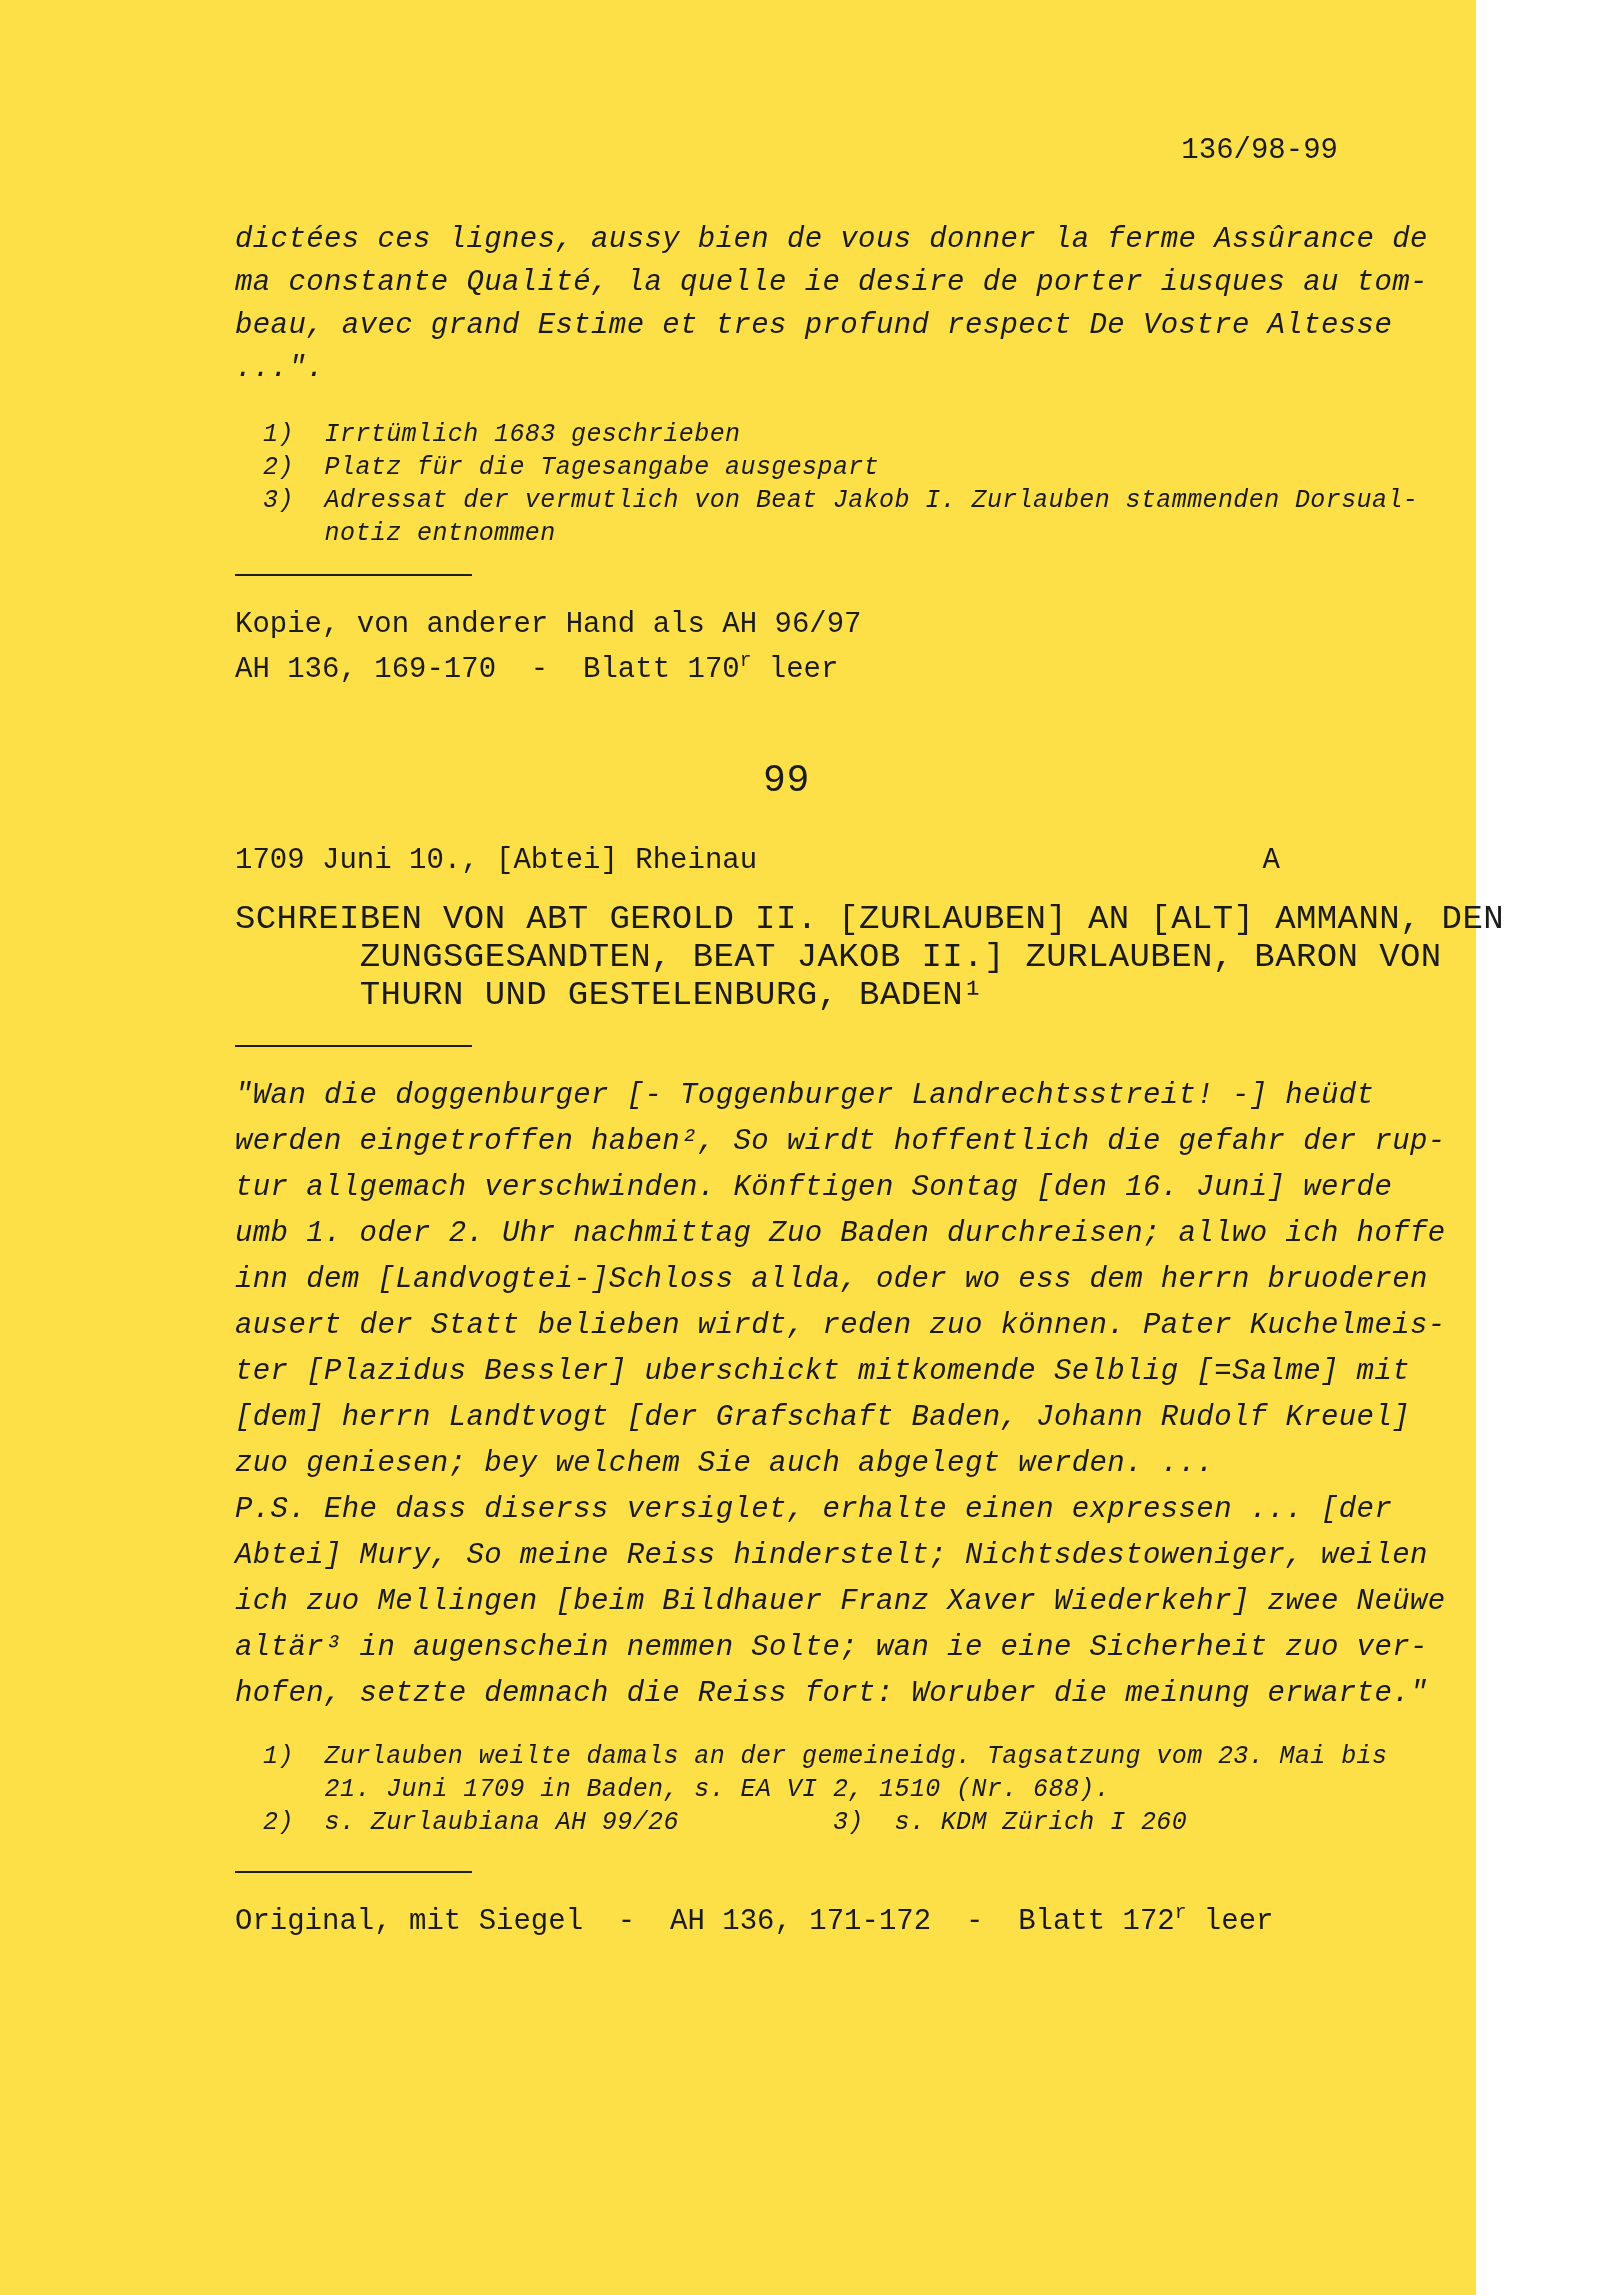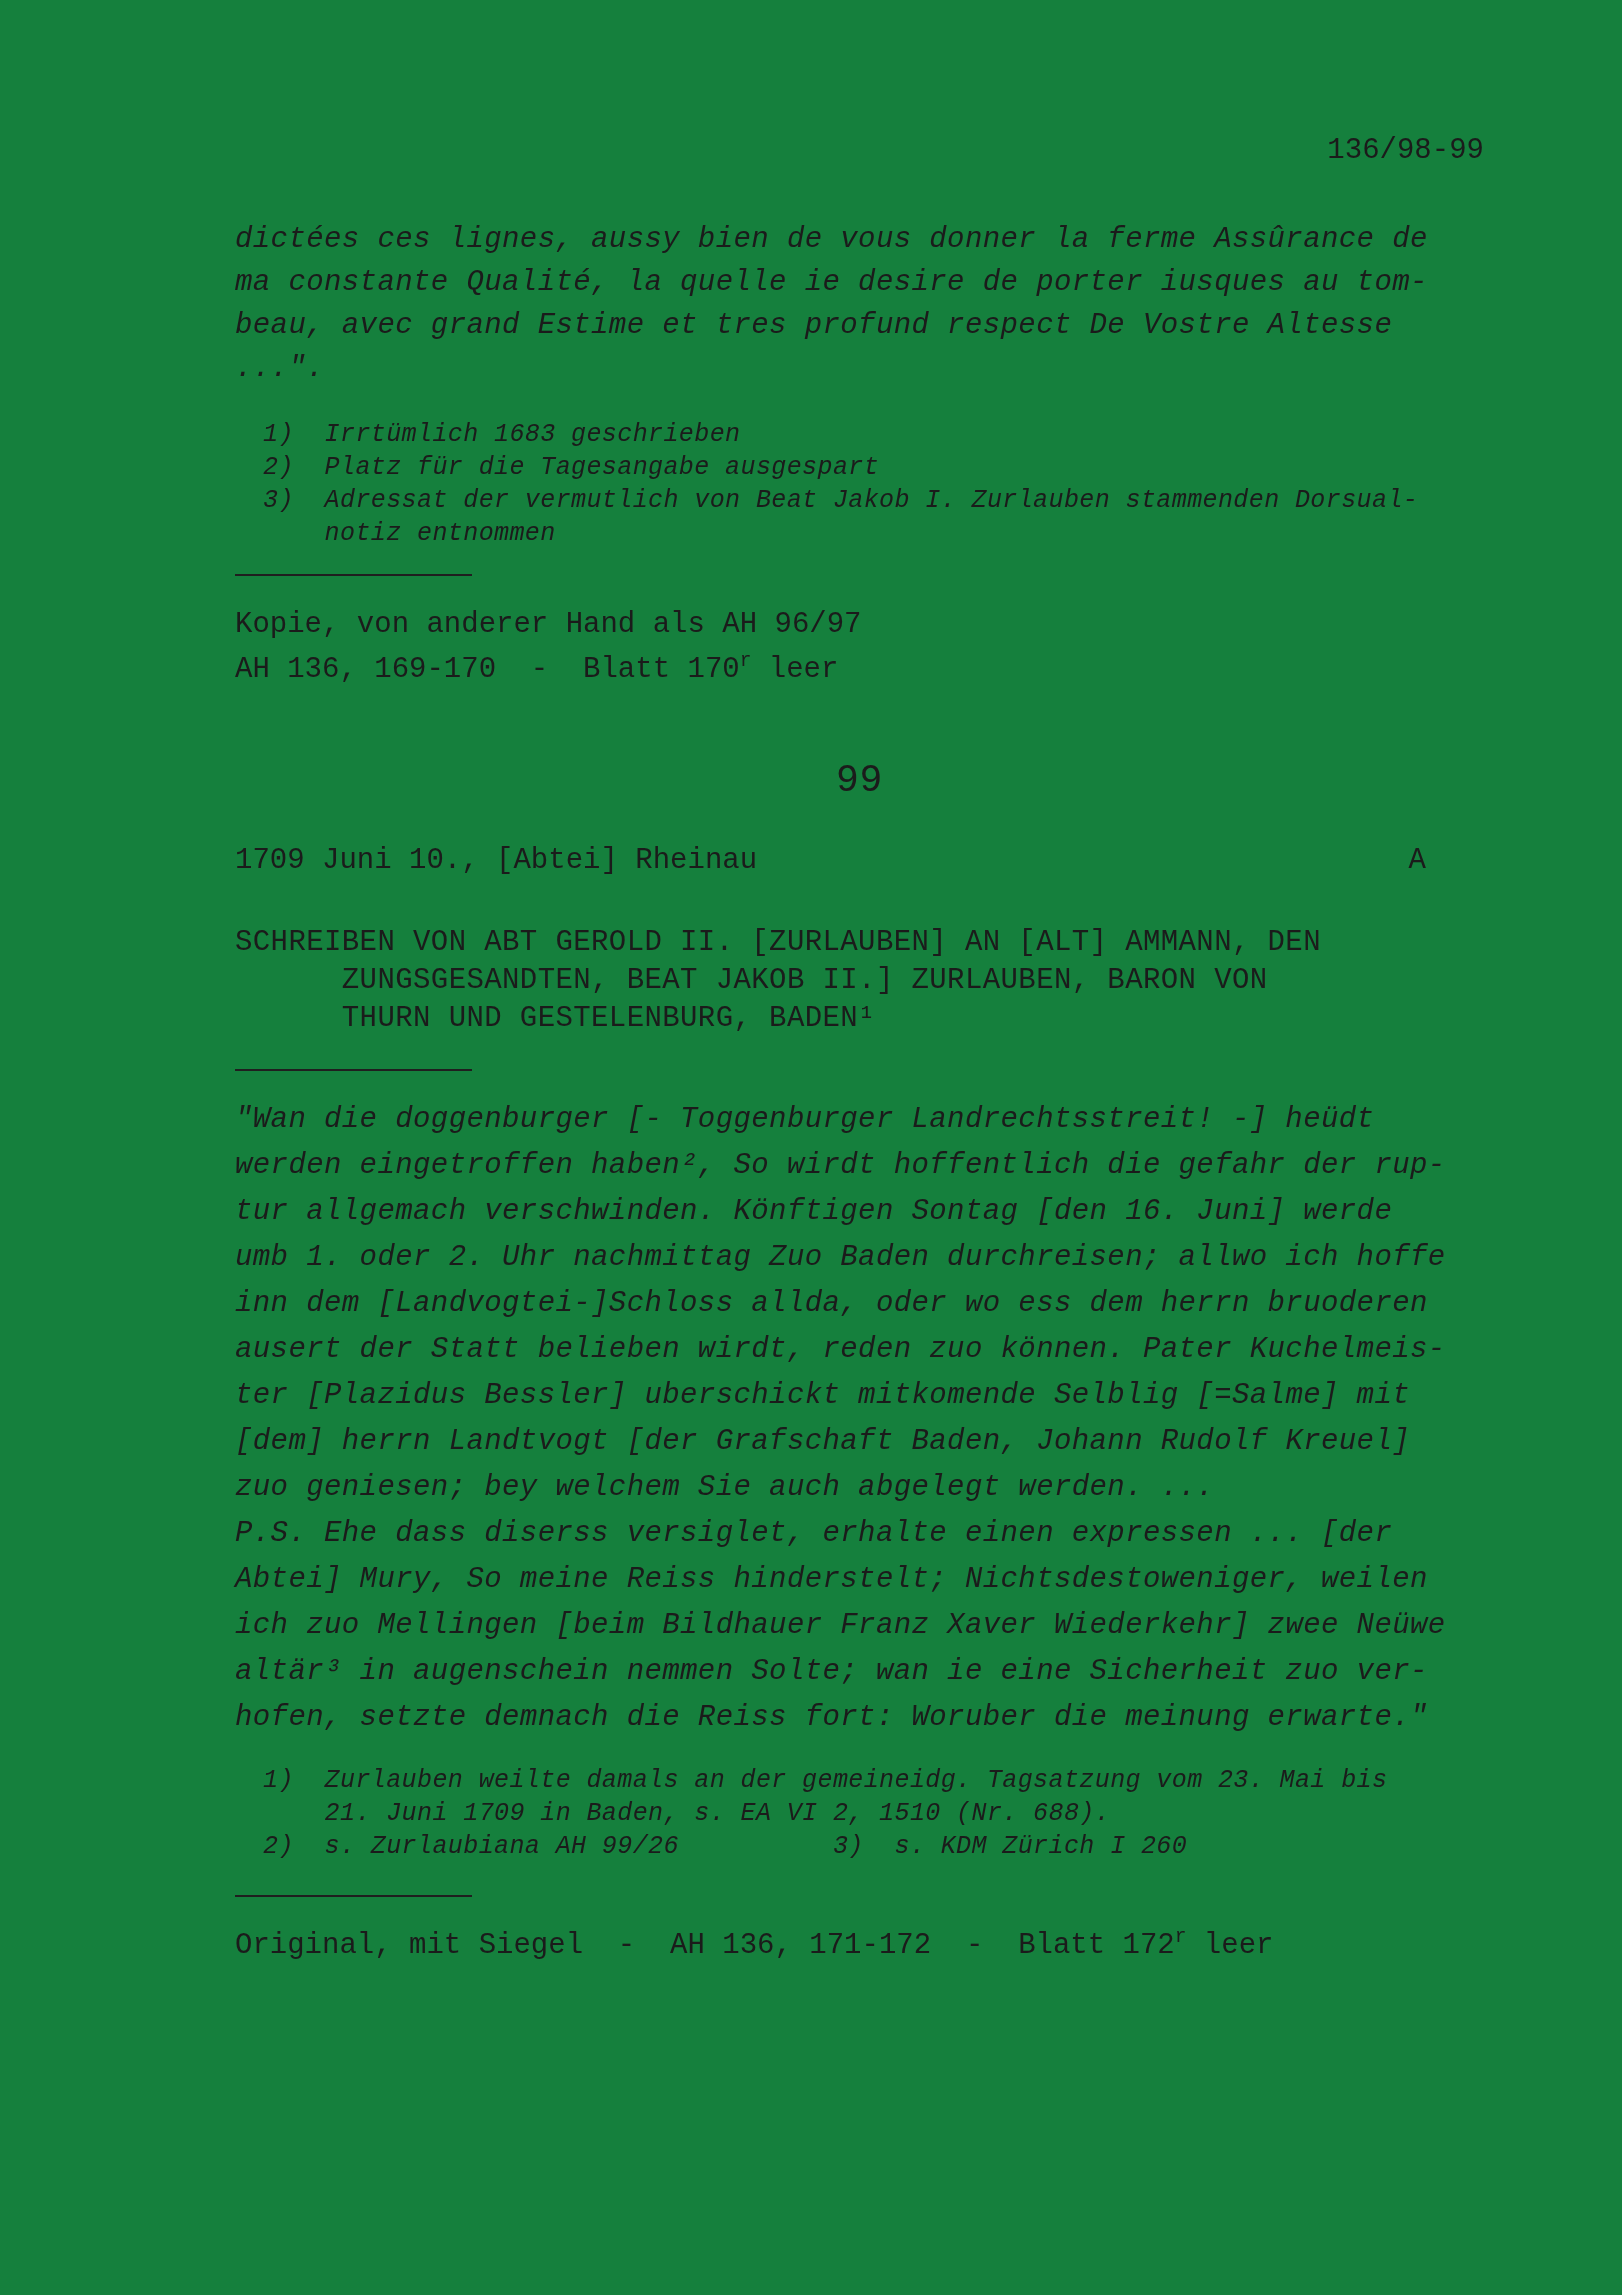--- a/index.html
+++ b/index.html
@@ -9,25 +9,25 @@
   }
   body {
     width: 1622px;
     height: 2295px;
     overflow: hidden;
     font-family: "Liberation Mono", "DejaVu Sans Mono", monospace;
     color: #1b1b1b;
   }
   .page {
     position: relative;
-    width: 1622px;
+    width: 1476px;
     height: 2295px;
     box-sizing: border-box;
     padding: 134px 138px 0 235px;
-    background: #15803d;
+    background: #fde047;
   }
   .line {
     white-space: pre;
   }
   .pagenum-row {
     text-align: right;
     font-size: 29px;
     line-height: 34px;
     margin-bottom: 50px;
   }
@@ -74,23 +74,23 @@
   .dateline-row {
     display: flex;
     justify-content: space-between;
     font-size: 29px;
     line-height: 36px;
     margin-top: 40px;
     padding-right: 58px;
     white-space: pre;
   }
   .heading-block {
-    font-size: 29px;
+    font-size: 34px;
     line-height: 38px;
-    margin-top: 45px;
+    margin-top: 21px;
     letter-spacing: 0.4px;
   }
   .body-block {
     font-style: italic;
     font-size: 29px;
     line-height: 46px;
     letter-spacing: 0.4px;
     margin-top: 26px;
   }
   .body-block b, .footnote-block b {

